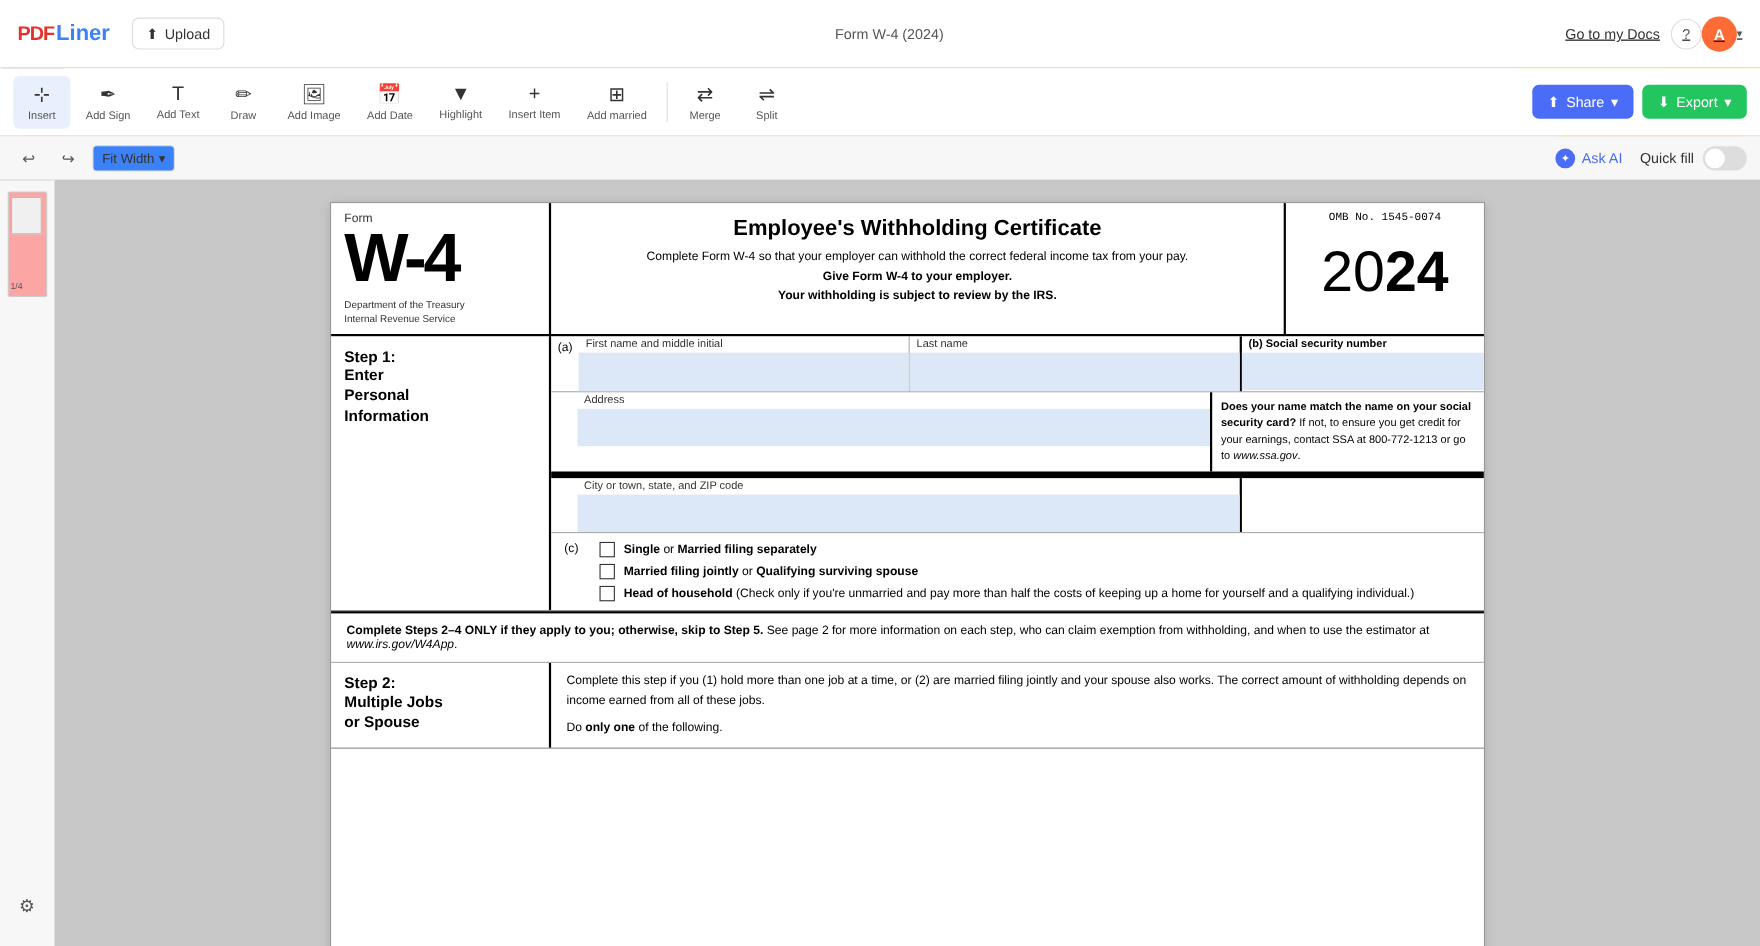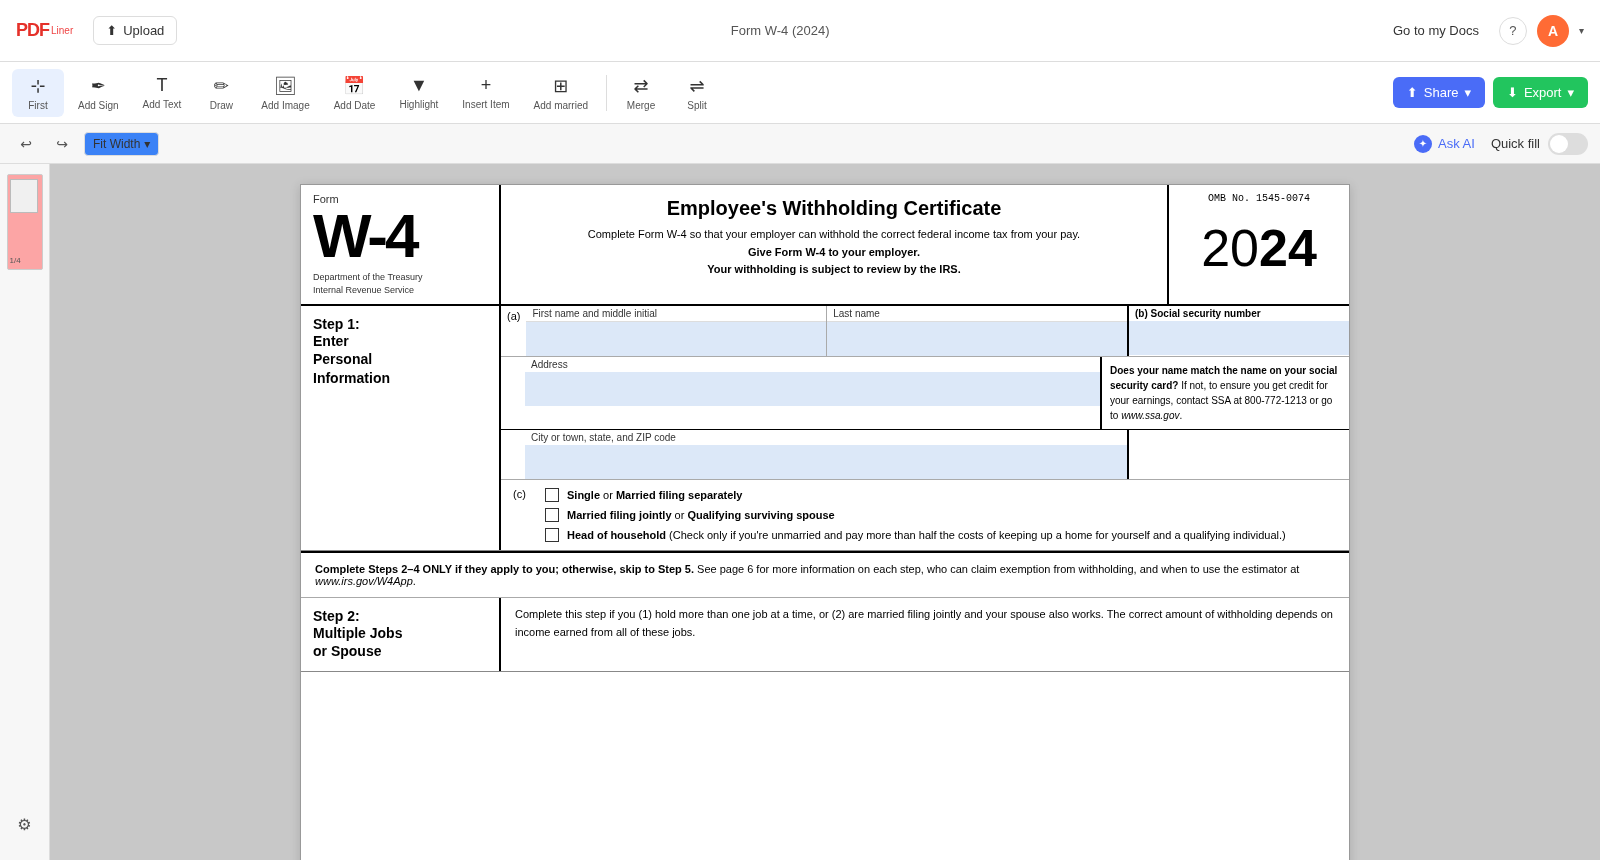--- a/index.html
+++ b/index.html
@@ -65,23 +65,23 @@
       gap: 2px;
       margin-right: 8px;
     }
     .logo-pdf {
       color: #e5312a;
       font-weight: 900;
       font-size: 18px;
       letter-spacing: -1px;
     }
     .logo-liner {
-      color: #ef4444;
-      font-weight: 400;
-      font-size: 10px;
+      color: #3b82f6;
+      font-weight: 700;
+      font-size: 20px;
     }
     .upload-btn {
       display: flex;
       align-items: center;
       gap: 6px;
       border: 1px solid #ddd;
       border-radius: 6px;
       padding: 6px 12px;
       cursor: pointer;
       background: #fff;
@@ -92,21 +92,21 @@
     .top-bar-center {
       flex: 1;
       text-align: center;
       font-size: 13px;
       color: #555;
     }
 
     .top-bar-right {
       display: flex;
       align-items: center;
-      gap: 10px;
+      text-decoration: underline;
     }
     .goto-docs-btn {
       font-size: 13px;
       color: #333;
       cursor: pointer;
       padding: 6px 10px;
       border-radius: 6px;
       border: none;
       background: transparent;
     }
@@ -493,21 +493,21 @@
       <button class="goto-docs-btn">Go to my Docs</button>
       <div class="help-btn">?</div>
       <div class="avatar-btn">A</div>
       <span class="dropdown-arrow">▾</span>
     </div>
   </div>
 
   <div class="toolbar">
     <button class="tool-btn active">
       <span class="tool-icon">⊹</span>
-      <span class="tool-label">First</span>
+      <span class="tool-label">Insert</span>
     </button>
     <button class="tool-btn">
       <span class="tool-icon">✒</span>
       <span class="tool-label">Add Sign</span>
     </button>
     <button class="tool-btn">
       <span class="tool-icon">T</span>
       <span class="tool-label">Add Text</span>
     </button>
     <button class="tool-btn">
@@ -635,21 +635,21 @@
               </div>
               <div style="width:220px;">
                 <div style="padding:2px 6px;font-size:10px;font-weight:700;">
                   <span>(b)</span>
                   <span>Social security number</span>
                 </div>
                 <div style="height:34px;background:#dce8f8;"></div>
               </div>
             </div>
 
-            <div style="display:flex;border-bottom:1px solid #000000;">
+            <div style="display:flex;border-bottom:6px solid #000000;">
               <div style="min-width:24px;"></div>
               <div style="flex:1;border-right:2px solid #000;">
                 <div style="padding:2px 6px;font-size:10px;color:#333;">Address</div>
                 <div style="height:34px;background:#dce8f8;"></div>
               </div>
               <div style="width:247px;padding:6px 8px;font-size:10px;line-height:1.5;">
                 <b>Does your name match the name on your social security card?</b><span> If not, to ensure you get credit for your earnings, contact SSA at 800-772-1213 or go to </span><span style="font-style:italic;">www.ssa.gov</span><span>.</span>
               </div>
             </div>
 
@@ -677,29 +677,32 @@
                   <div style="width:14px;height:14px;border:1px solid #333;background:#fff;flex-shrink:0;"></div>
                   <span><b>Head of household</b> (Check only if you're unmarried and pay more than half the costs of keeping up a home for yourself and a qualifying individual.)</span>
                 </div>
               </div>
             </div>
 
           </div>
         </div>
 
         <div style="padding:10px 14px;font-size:11px;border-top:2px solid #000;border-bottom:1px solid #aaa;">
-          <b>Complete Steps 2–4 ONLY if they apply to you; otherwise, skip to Step 5.</b><span> See page 6 for more information on each step, who can claim exemption from withholding, and when to use the estimator at </span><span style="font-style:italic;">www.irs.gov/W4App</span><span>.</span>
+          <b>Complete Steps 2–4 ONLY if they apply to you; otherwise, skip to Step 5.</b><span> See page 2 for more information on each step, who can claim exemption from withholding, and when to use the estimator at </span><span style="font-style:italic;">www.irs.gov/W4App</span><span>.</span>
         </div>
 
         <div class="form-section-wrapper">
           <div class="section-left-label">
             <span class="step-num">Step 2:</span>
             <span class="step-name" style="font-size:14px;font-weight:900;line-height:1.3;">Multiple Jobs<br>or Spouse</span>
           </div>
           <div style="flex:1;padding:8px 14px;font-size:11px;line-height:1.6;">
             <p style="margin-bottom:8px;">Complete this step if you (1) hold more than one job at a time, or (2) are married filing jointly and your spouse also works. The correct amount of withholding depends on income earned from all of these jobs.</p>
+            <p>
+              <span>Do </span><b>only one</b><span> of the following.</span>
+            </p>
           </div>
         </div>
 
       </div>
     </div>
   </div>
 </div>
 
 </body></html>

